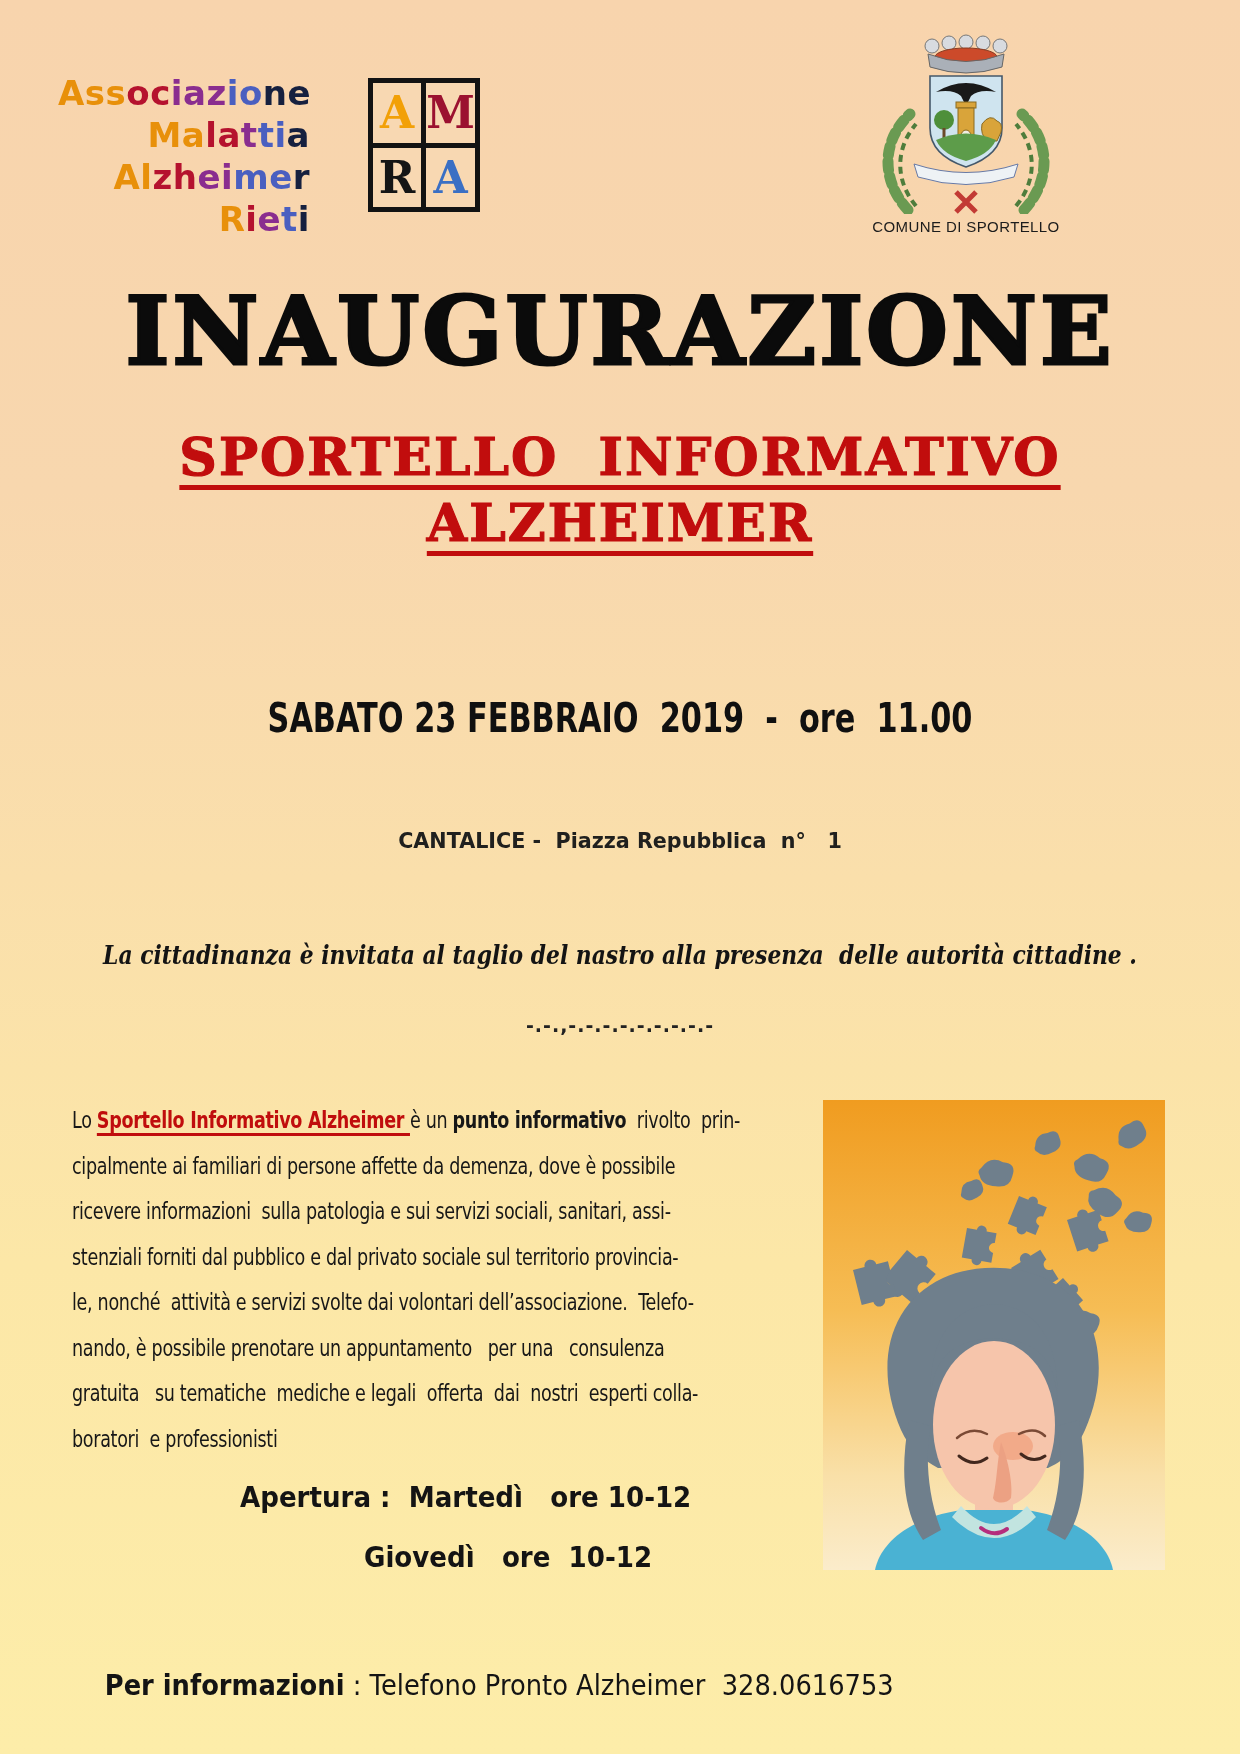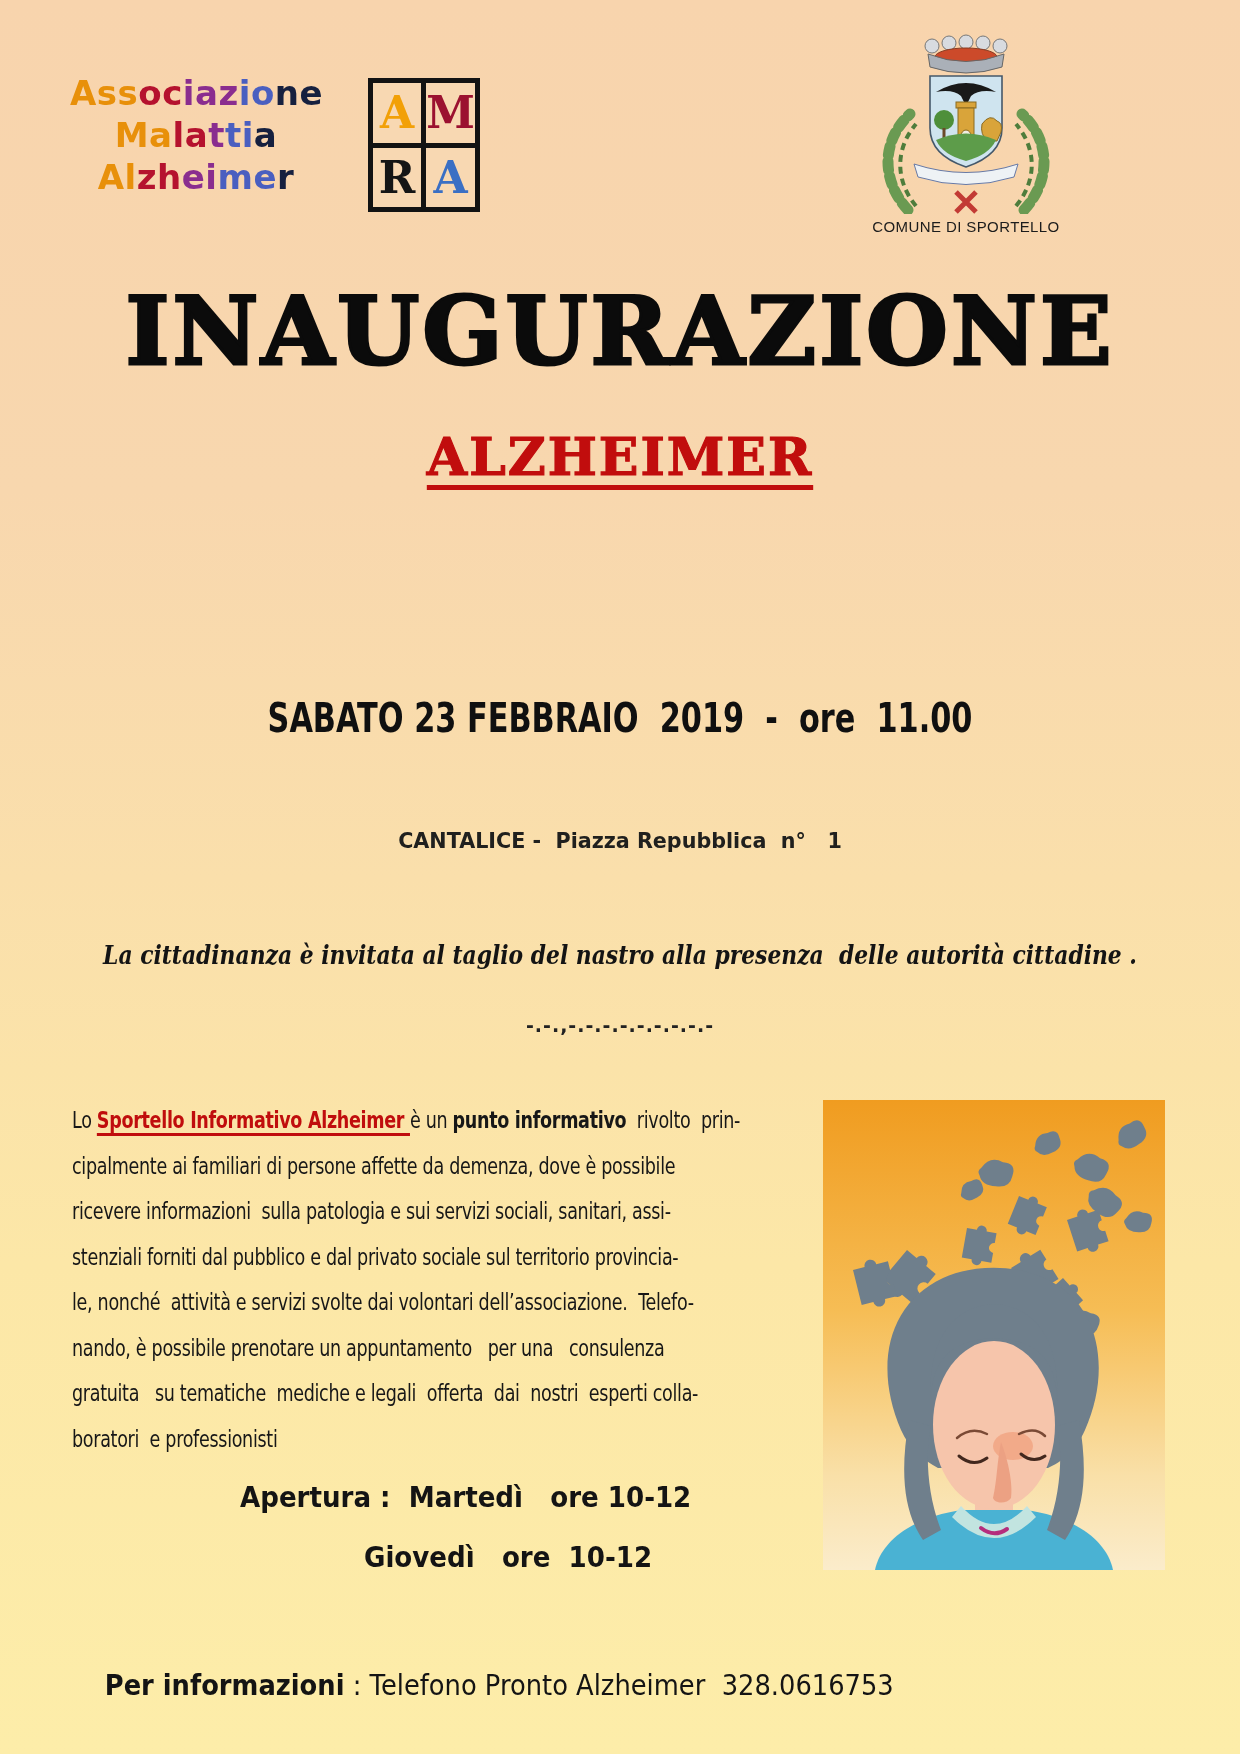--- a/index.html
+++ b/index.html
@@ -4,21 +4,21 @@
 <style>
   * { margin:0; padding:0; box-sizing:border-box; }
   body { width:1240px; height:1754px; }
   .page {
     position:relative; width:1240px; height:1754px; overflow:hidden;
     background: linear-gradient(180deg,#f8d4ad 0%,#f8d7ae 28%,#fadfab 50%,#fce7a7 72%,#fdeda9 100%);
     font-family:"DejaVu Sans", sans-serif; color:#161616;
   }
 
   
-  .assoc { position:absolute; left:70px; top:72px; width:252px; text-align:center;
+  .assoc { position:absolute; left:58px; top:72px; width:252px; text-align:right;
            font:bold 34px/42px "DejaVu Sans", sans-serif; letter-spacing:.5px; }
 
   
   .amra { position:absolute; left:368px; top:78px; width:112px; height:134px;
           background:#131313; padding:5px; display:grid;
           grid-template-columns:1fr 1fr; grid-template-rows:1fr 1fr; gap:5px; }
   .amra-cell { background:#f8d8b2; display:flex; align-items:center; justify-content:center;
                font:bold 44px "DejaVu Serif", serif; }
 
   
@@ -76,20 +76,21 @@
 </style>
 </head>
 <body>
 
 <div class="page">
 
   <div class="assoc">
     <div class="assoc-line"><span style="color: rgb(232, 144, 10);">A</span><span style="color: rgb(232, 144, 10);">s</span><span style="color: rgb(232, 144, 10);">s</span><span style="color: rgb(181, 18, 46);">o</span><span style="color: rgb(181, 18, 46);">c</span><span style="color: rgb(138, 45, 143);">i</span><span style="color: rgb(138, 45, 143);">a</span><span style="color: rgb(138, 45, 143);">z</span><span style="color: rgb(74, 95, 192);">i</span><span style="color: rgb(74, 95, 192);">o</span><span style="color: rgb(22, 32, 63);">n</span><span style="color: rgb(22, 32, 63);">e</span></div>
     <div class="assoc-line"><span style="color: rgb(232, 144, 10);">M</span><span style="color: rgb(232, 144, 10);">a</span><span style="color: rgb(181, 18, 46);">l</span><span style="color: rgb(181, 18, 46);">a</span><span style="color: rgb(138, 45, 143);">t</span><span style="color: rgb(74, 95, 192);">t</span><span style="color: rgb(74, 95, 192);">i</span><span style="color: rgb(22, 32, 63);">a</span></div>
     <div class="assoc-line"><span style="color: rgb(232, 144, 10);">A</span><span style="color: rgb(232, 144, 10);">l</span><span style="color: rgb(181, 18, 46);">z</span><span style="color: rgb(181, 18, 46);">h</span><span style="color: rgb(138, 45, 143);">e</span><span style="color: rgb(138, 45, 143);">i</span><span style="color: rgb(74, 95, 192);">m</span><span style="color: rgb(74, 95, 192);">e</span><span style="color: rgb(22, 32, 63);">r</span></div>
+    <div class="assoc-line"><span style="color: rgb(232, 144, 10);">R</span><span style="color: rgb(181, 18, 46);">i</span><span style="color: rgb(138, 45, 143);">e</span><span style="color: rgb(74, 95, 192);">t</span><span style="color: rgb(22, 32, 63);">i</span></div>
   </div>
 
   <div class="amra">
     <div class="amra-cell">
       <span style="color: rgb(242, 160, 7);">A</span>
       </div>
     <div class="amra-cell">
       <span style="color: rgb(155, 17, 48);">M</span>
       </div>
     <div class="amra-cell">
@@ -134,20 +135,21 @@
       <path d="M70,116 q30,-13 60,0 q-7,15 -30,21 q-23,-6 -30,-21 z" fill="#5d9c4a"></path>
 
       <path d="M48,140 q52,17 104,0 l-4,13 q-48,15 -96,0 z" fill="#eef2f5" stroke="#6779a5"></path>
     </svg>
     <div class="comune-label">COMUNE DI SPORTELLO</div>
   </div>
 
   <h1 class="title">INAUGURAZIONE</h1>
 
   <div class="subtitle">
+    <div><span class="sub-line">SPORTELLO  INFORMATIVO</span></div>
     <div><span class="sub-line">ALZHEIMER</span></div>
   </div>
 
   <div class="date-line">SABATO 23 FEBBRAIO  2019  -  ore  11.00</div>
   <div class="loc-line">CANTALICE -  Piazza Repubblica  n°   1</div>
   <div class="invite">La cittadinanza è invitata al taglio del nastro alla presenza  delle autorità cittadine .</div>
   <div class="sep">-.-.,-.-.-.-.-.-.-.-.-</div>
 
   <div class="bodytext">
     <div class="bline"><span>Lo </span><span class="red-link">Sportello Informativo Alzheimer </span><span>è un </span><span class="b">punto informativo</span><span>  rivolto  prin-</span></div>

